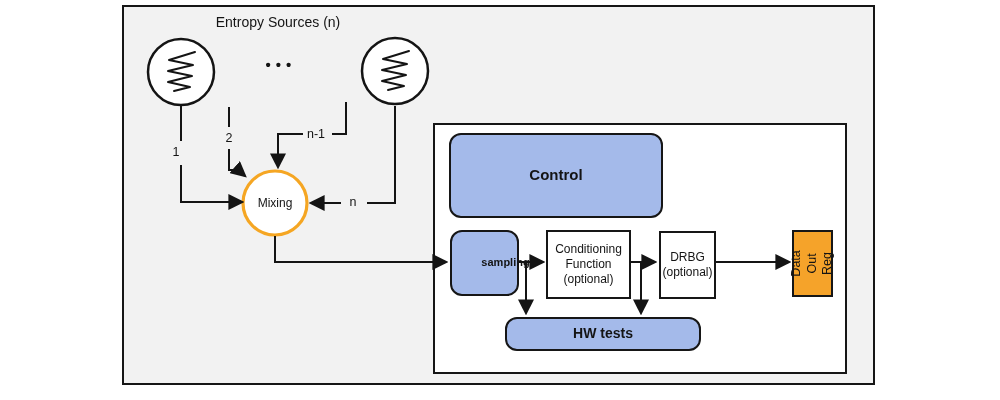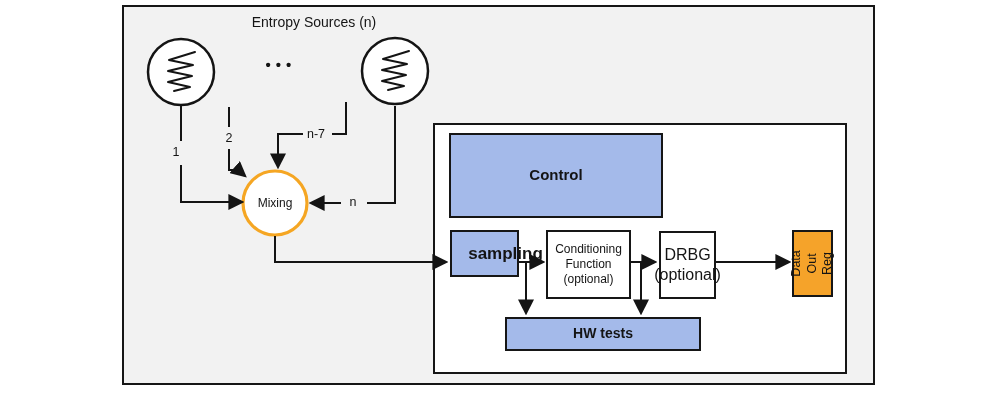--- a/index.html
+++ b/index.html
@@ -19,21 +19,21 @@
   svg.connectors{position:absolute;left:0;top:0;width:1000px;height:400px;}
   svg.connectors .wire{stroke:var(--line,#141414);stroke-width:2;fill:none;}
   svg.connectors .node-circle{stroke:#141414;stroke-width:2.5;fill:#ffffff;}
   svg.connectors .mix-circle{stroke:var(--ring,#f5a623);stroke-width:3.2;fill:#ffffff;}
   svg.connectors .squiggle{stroke:#141414;stroke-width:2;fill:none;stroke-linejoin:round;stroke-linecap:round;}
   .box{
     position:absolute;box-sizing:border-box;border:2px solid #161616;
     display:flex;align-items:center;justify-content:center;text-align:center;
     white-space:pre-line;line-height:1.25;
   }
-  .blue{background:var(--blue,#a4baea);}
+  .blue{background:var(--blue,#a4baea);border-radius:12px;}
   .orange{background:var(--orange,#f5a32a);}
   .bold{font-weight:bold;}
   .label{
     position:absolute;transform:translate(-50%,-50%);
     font-size:12.5px;white-space:pre-line;text-align:center;
   }
   .title{font-size:14px;}
   .dots{font-size:15px;font-weight:bold;letter-spacing:5px;}
   .mixing-text{font-size:12px;}
   .rot{
@@ -71,43 +71,43 @@
     <path class="wire" d="M275,236 V262 H446" marker-end="url(#ah)"></path>
     <path class="wire" d="M519,262 H543" marker-end="url(#ah)"></path>
     <path class="wire" d="M526,262 V313" marker-end="url(#ah)"></path>
     <path class="wire" d="M631,262 H655" marker-end="url(#ah)"></path>
     <path class="wire" d="M641,262 V313" marker-end="url(#ah)"></path>
     <path class="wire" d="M716,262 H789" marker-end="url(#ah)"></path>
   </svg>
 
   <div class="box blue bold" style="left:449px;top:133px;width:214px;height:85px;font-size:15px;">Control</div>
 
-  <div class="box blue bold" style="left:450px;top:230px;width:69px;height:47px;font-size:17px;padding-left:42px;">sampling</div>
+  <div class="box blue bold" style="left:450px;top:230px;width:69px;height:66px;font-size:11px;padding-left:42px;">sampling</div>
 
   <div class="box" style="left:546px;top:230px;width:85px;height:69px;font-size:12px;background:#ffffff;">Conditioning
 Function
 (optional)</div>
 
-  <div class="box" style="left:659px;top:231px;width:57px;height:68px;font-size:16px;background:#ffffff;">DRBG
+  <div class="box" style="left:659px;top:231px;width:57px;height:68px;font-size:12px;background:#ffffff;">DRBG
 (optional)</div>
 
   <div class="box orange" style="left:792px;top:230px;width:41px;height:67px;">
     <span class="rot">Data Out
 Reg</span>
   </div>
 
   <div class="box blue bold" style="left:505px;top:317px;width:196px;height:34px;font-size:14px;">HW tests</div>
 
-  <div class="label title" style="left:278px;top:22px;margin-left:36px;">Entropy Sources (n)</div>
+  <div class="label title" style="left:278px;top:22px;">Entropy Sources (n)</div>
 
   <div class="label dots" style="left:281px;top:64px;">•••</div>
 
   <div class="label" style="left:176px;top:152px;">1</div>
 
   <div class="label" style="left:229px;top:138px;">2</div>
 
-  <div class="label" style="left:316px;top:134px;">n-7</div>
+  <div class="label" style="left:316px;top:134px;">n-1</div>
 
   <div class="label" style="left:353px;top:202px;">n</div>
 
   <div class="label mixing-text" style="left:275px;top:203px;">Mixing</div>
 
 </div>
 
 </body></html>

